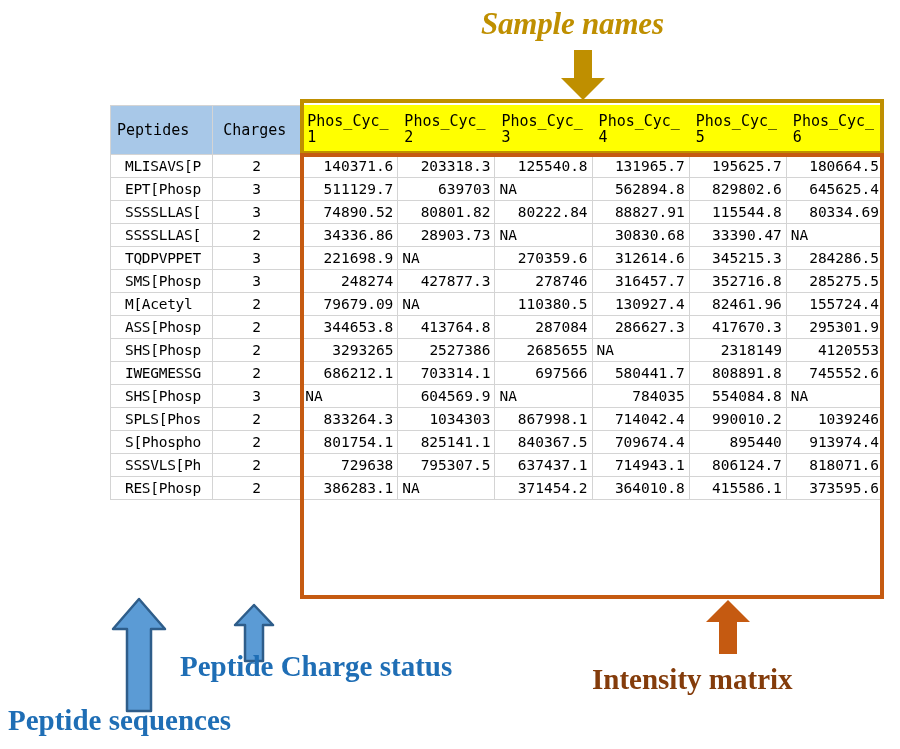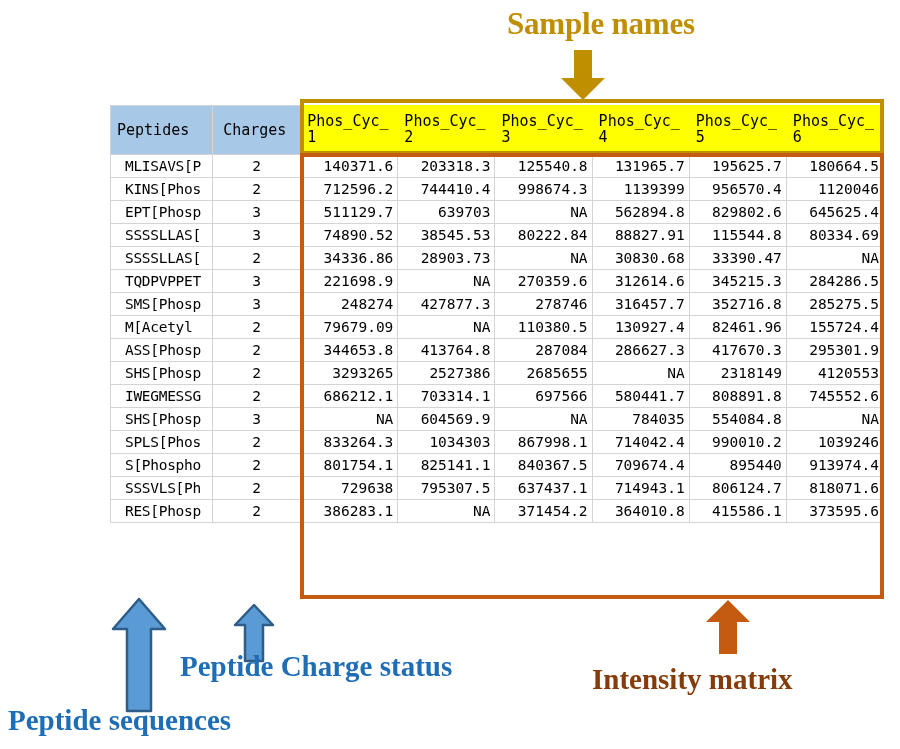--- a/index.html
+++ b/index.html
@@ -17,25 +17,26 @@
 
   
   .annot-label {
     position: absolute;
     font-family: "Liberation Serif", serif;
     font-weight: bold;
     white-space: nowrap;
     line-height: 1;
   }
   #sample-names-label {
-    left: 507px;
+    left: 481px;
     top: 8px;
     font-size: 31px;
     color: #bf8f00;
     letter-spacing: -0.2px;
+    font-style: italic;
   }
   #peptide-charge-label {
     left: 180px;
     top: 652px;
     font-size: 29px;
     color: #1f6eb5;
   }
   #peptide-sequences-label {
     left: 8px;
     top: 706px;
@@ -114,21 +115,21 @@
     letter-spacing: -0.3px;
   }
   #spreadsheet tbody td.chg {
     text-align: center;
   }
   #spreadsheet tbody td.val {
     text-align: right;
     padding-right: 4px;
   }
   #spreadsheet tbody td.val.na {
-    text-align: right;
+    text-align: left;
     padding-left: 4px;
   }
 
   
   #sample-names-box {
     position: absolute;
     left: 300px;
     top: 99px;
     width: 584px;
     height: 56px;
@@ -186,44 +187,34 @@
         <td class="pep">MLISAVS[P</td>
         <td class="chg">2</td>
         <td class="val">140371.6</td>
         <td class="val">203318.3</td>
         <td class="val">125540.8</td>
         <td class="val">131965.7</td>
         <td class="val">195625.7</td>
         <td class="val">180664.5</td>
       </tr>
       <tr>
-        <td class="pep">KINS[Phos</td>
-        <td class="chg">2</td>
-        <td class="val">712596.2</td>
-        <td class="val">744410.4</td>
-        <td class="val">998674.3</td>
-        <td class="val">1139399</td>
-        <td class="val">956570.4</td>
-        <td class="val">1120046</td>
-      </tr>
-      <tr>
         <td class="pep">EPT[Phosp</td>
         <td class="chg">3</td>
         <td class="val">511129.7</td>
         <td class="val">639703</td>
         <td class="val na">NA</td>
         <td class="val">562894.8</td>
         <td class="val">829802.6</td>
         <td class="val">645625.4</td>
       </tr>
       <tr>
         <td class="pep">SSSSLLAS[</td>
         <td class="chg">3</td>
         <td class="val">74890.52</td>
-        <td class="val">38545.53</td>
+        <td class="val">80801.82</td>
         <td class="val">80222.84</td>
         <td class="val">88827.91</td>
         <td class="val">115544.8</td>
         <td class="val">80334.69</td>
       </tr>
       <tr>
         <td class="pep">SSSSLLAS[</td>
         <td class="chg">2</td>
         <td class="val">34336.86</td>
         <td class="val">28903.73</td>

